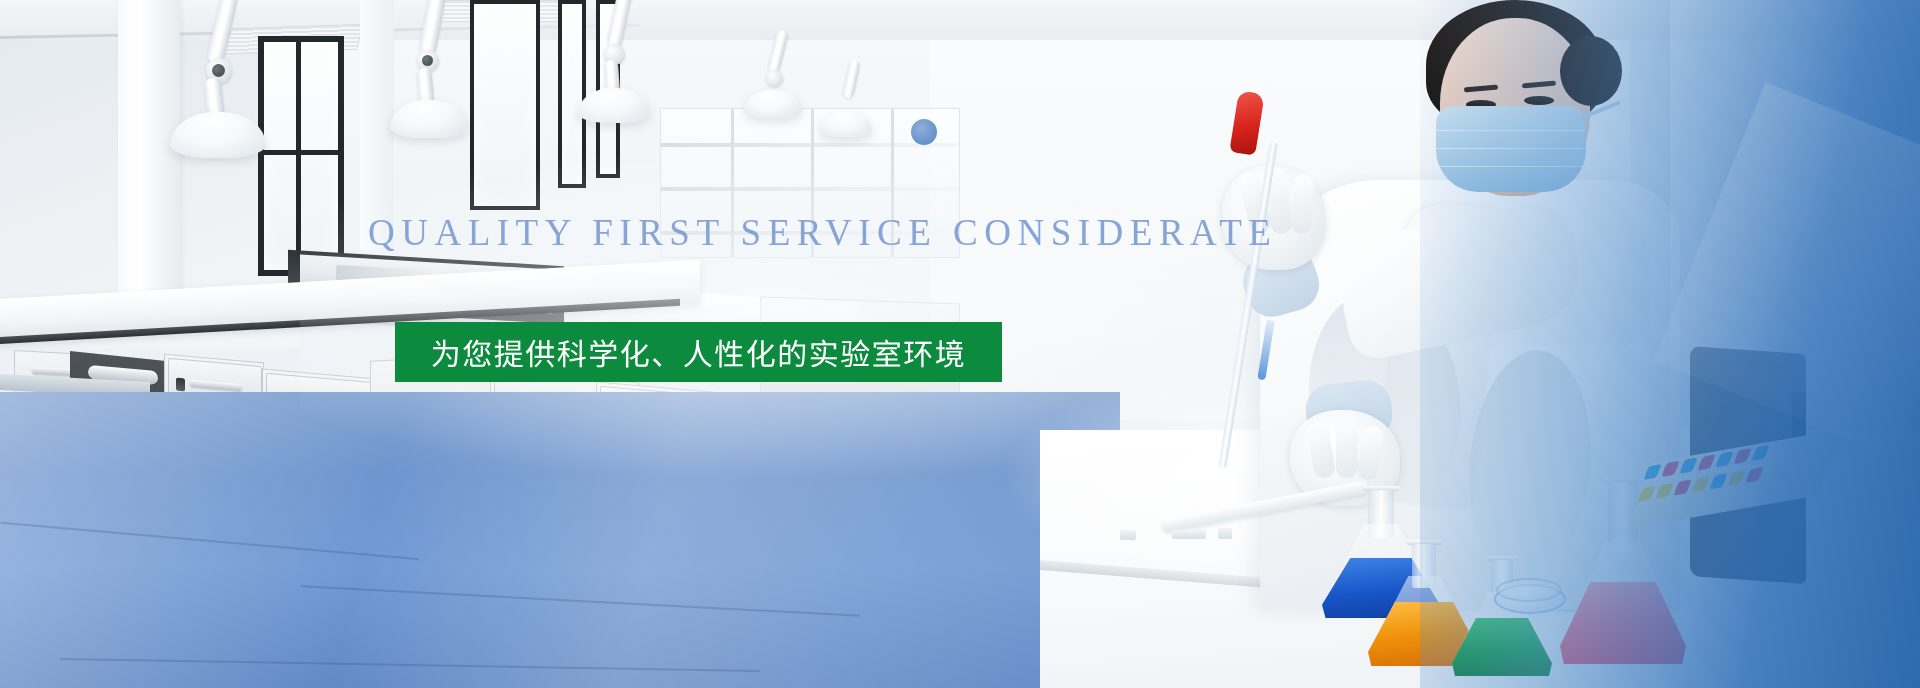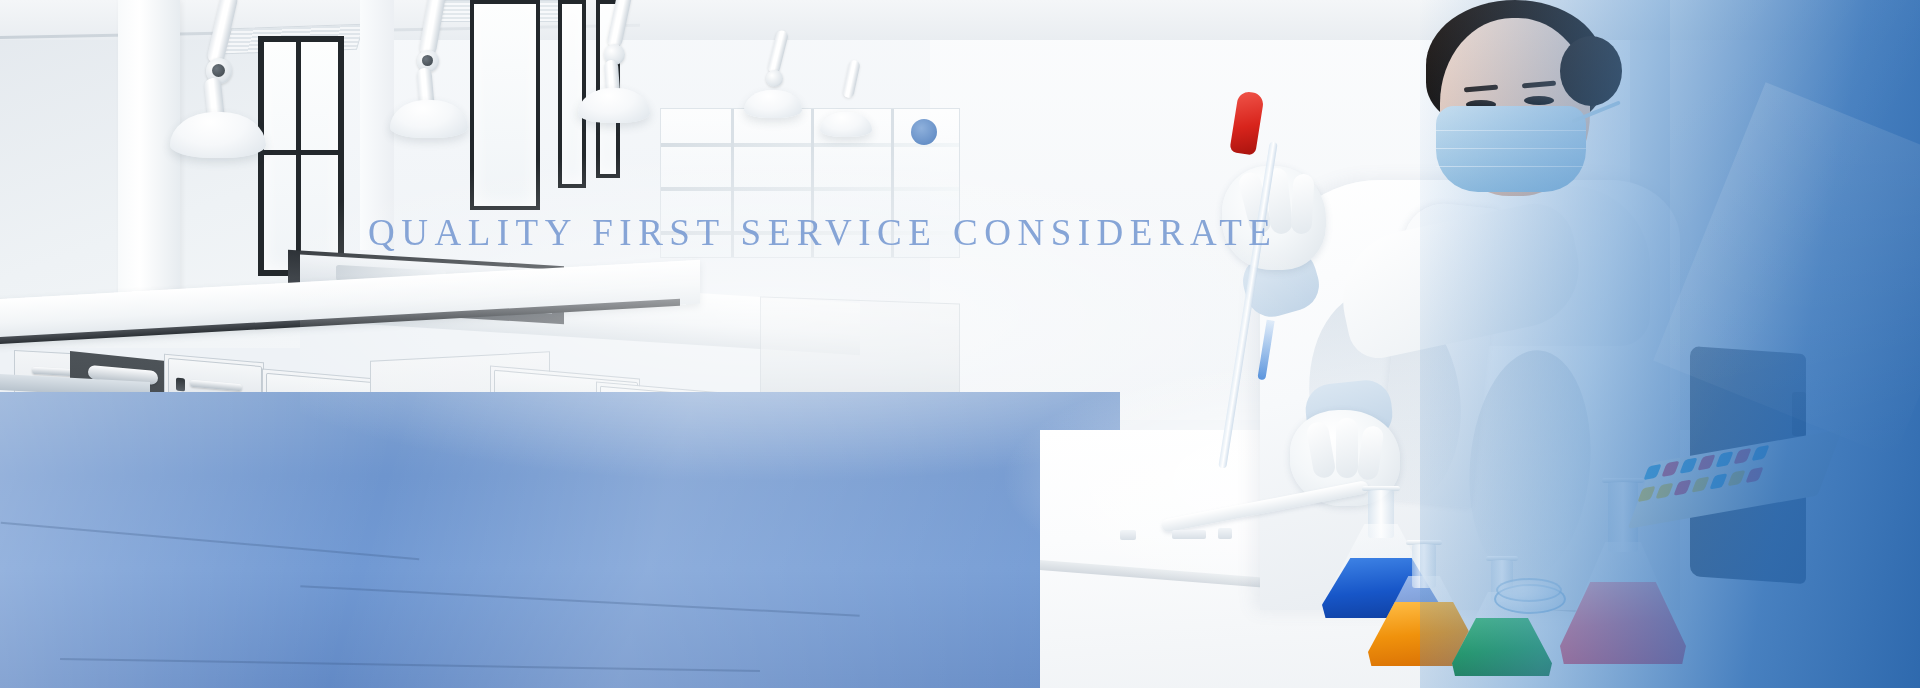--- a/index.html
+++ b/index.html
@@ -684,15 +684,18 @@
     <div class="blue-overlay-2"></div>
     <div class="blue-facet"></div>
 
     <div class="text-wash"></div>
   </div>
 
   <div class="textblock">
     <div class="eyebrow">QUALITY FIRST  SERVICE CONSIDERATE</div>
 
 
+    <div class="greenbar">
+      <span class="greenbar-text">为您提供科学化、人性化的实验室环境</span>
+    </div>
   </div>
 
 </div>
 
 </body></html>

